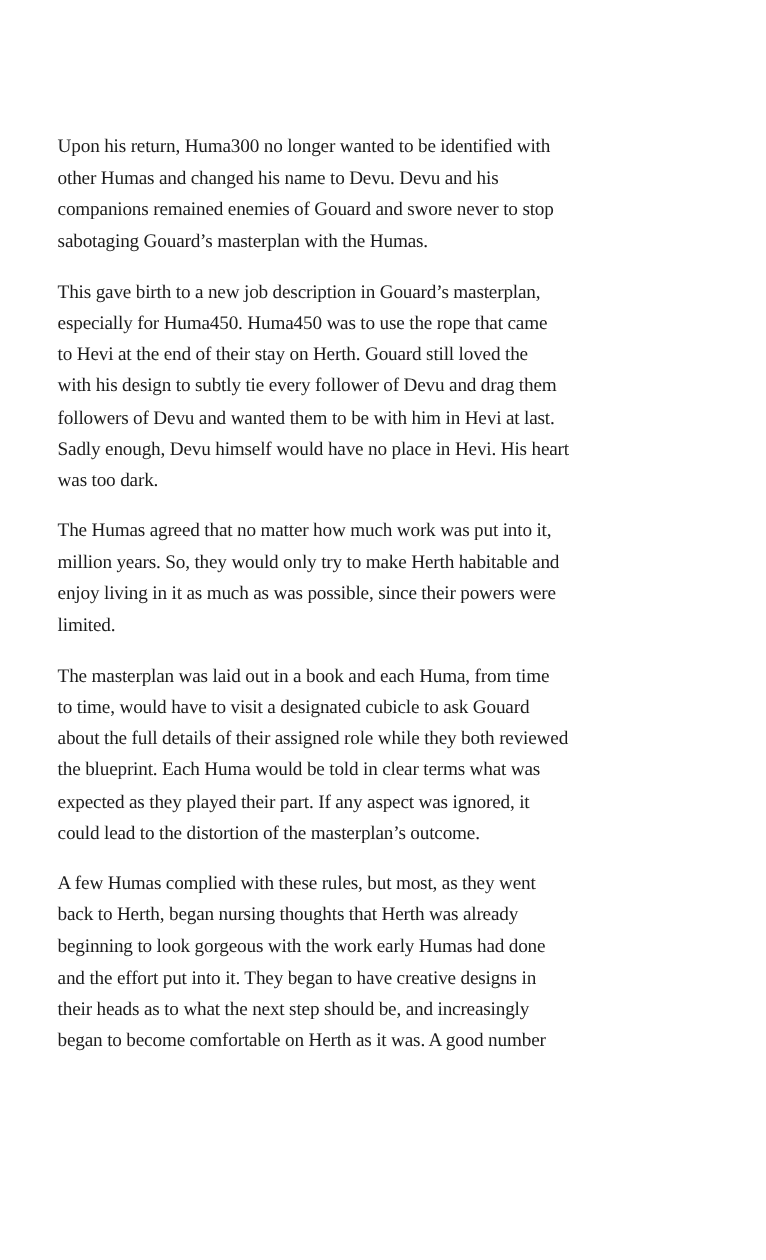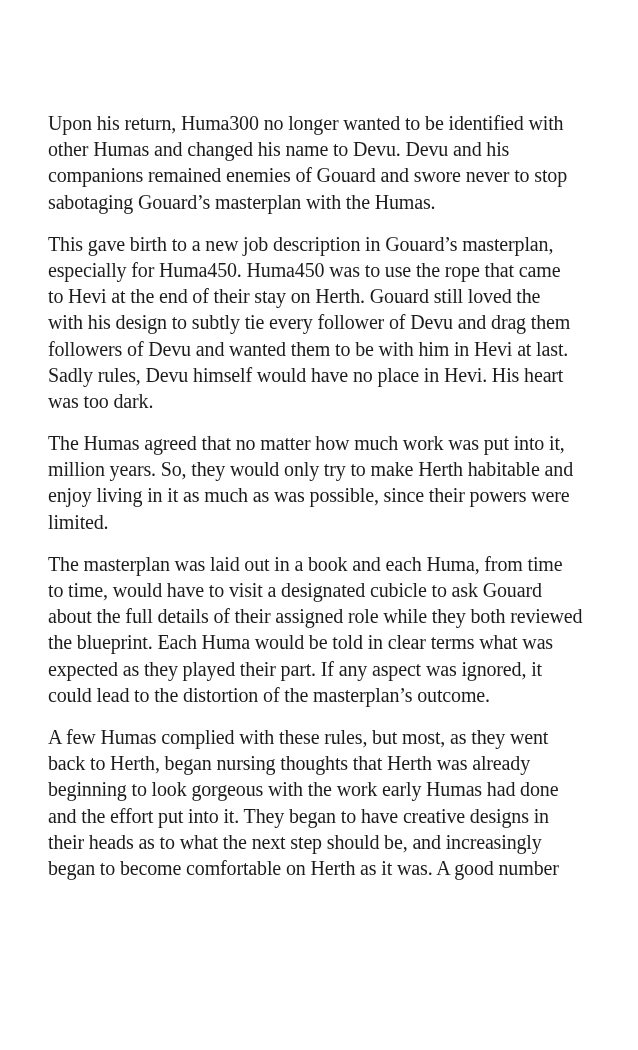--- a/index.html
+++ b/index.html
@@ -12,21 +12,21 @@
       height: 1050px;
       overflow: hidden;
       position: relative;
     }
     .page {
       position: absolute;
       left: 48px;
       top: 110px;
       width: 560px;
       font-family: "Liberation Serif", "DejaVu Serif", serif;
-      font-size: 20px;
+      font-size: 16px;
       color: #1c1c1c;
       letter-spacing: -0.15px;
     }
     .para {
       margin: 0 0 16px 0;
     }
     .line {
       display: block;
       height: 26.2px;
       line-height: 26.2px;
@@ -44,21 +44,21 @@
     <span class="line">companions remained enemies of Gouard and swore never to stop</span>
     <span class="line">sabotaging Gouard’s masterplan with the Humas.</span>
   </p>
 
   <p class="para">
     <span class="line">This gave birth to a new job description in Gouard’s masterplan,</span>
     <span class="line">especially for Huma450. Huma450 was to use the rope that came</span>
     <span class="line">to Hevi at the end of their stay on Herth. Gouard still loved the</span>
     <span class="line">with his design to subtly tie every follower of Devu and drag them</span>
     <span class="line">followers of Devu and wanted them to be with him in Hevi at last.</span>
-    <span class="line">Sadly rules, Devu himself would have no place in Hevi. His heart</span>
+    <span class="line">Sadly enough, Devu himself would have no place in Hevi. His heart</span>
     <span class="line">was too dark.</span>
   </p>
 
   <p class="para">
     <span class="line">The Humas agreed that no matter how much work was put into it,</span>
     <span class="line">million years. So, they would only try to make Herth habitable and</span>
     <span class="line">enjoy living in it as much as was possible, since their powers were</span>
     <span class="line">limited.</span>
   </p>
 

